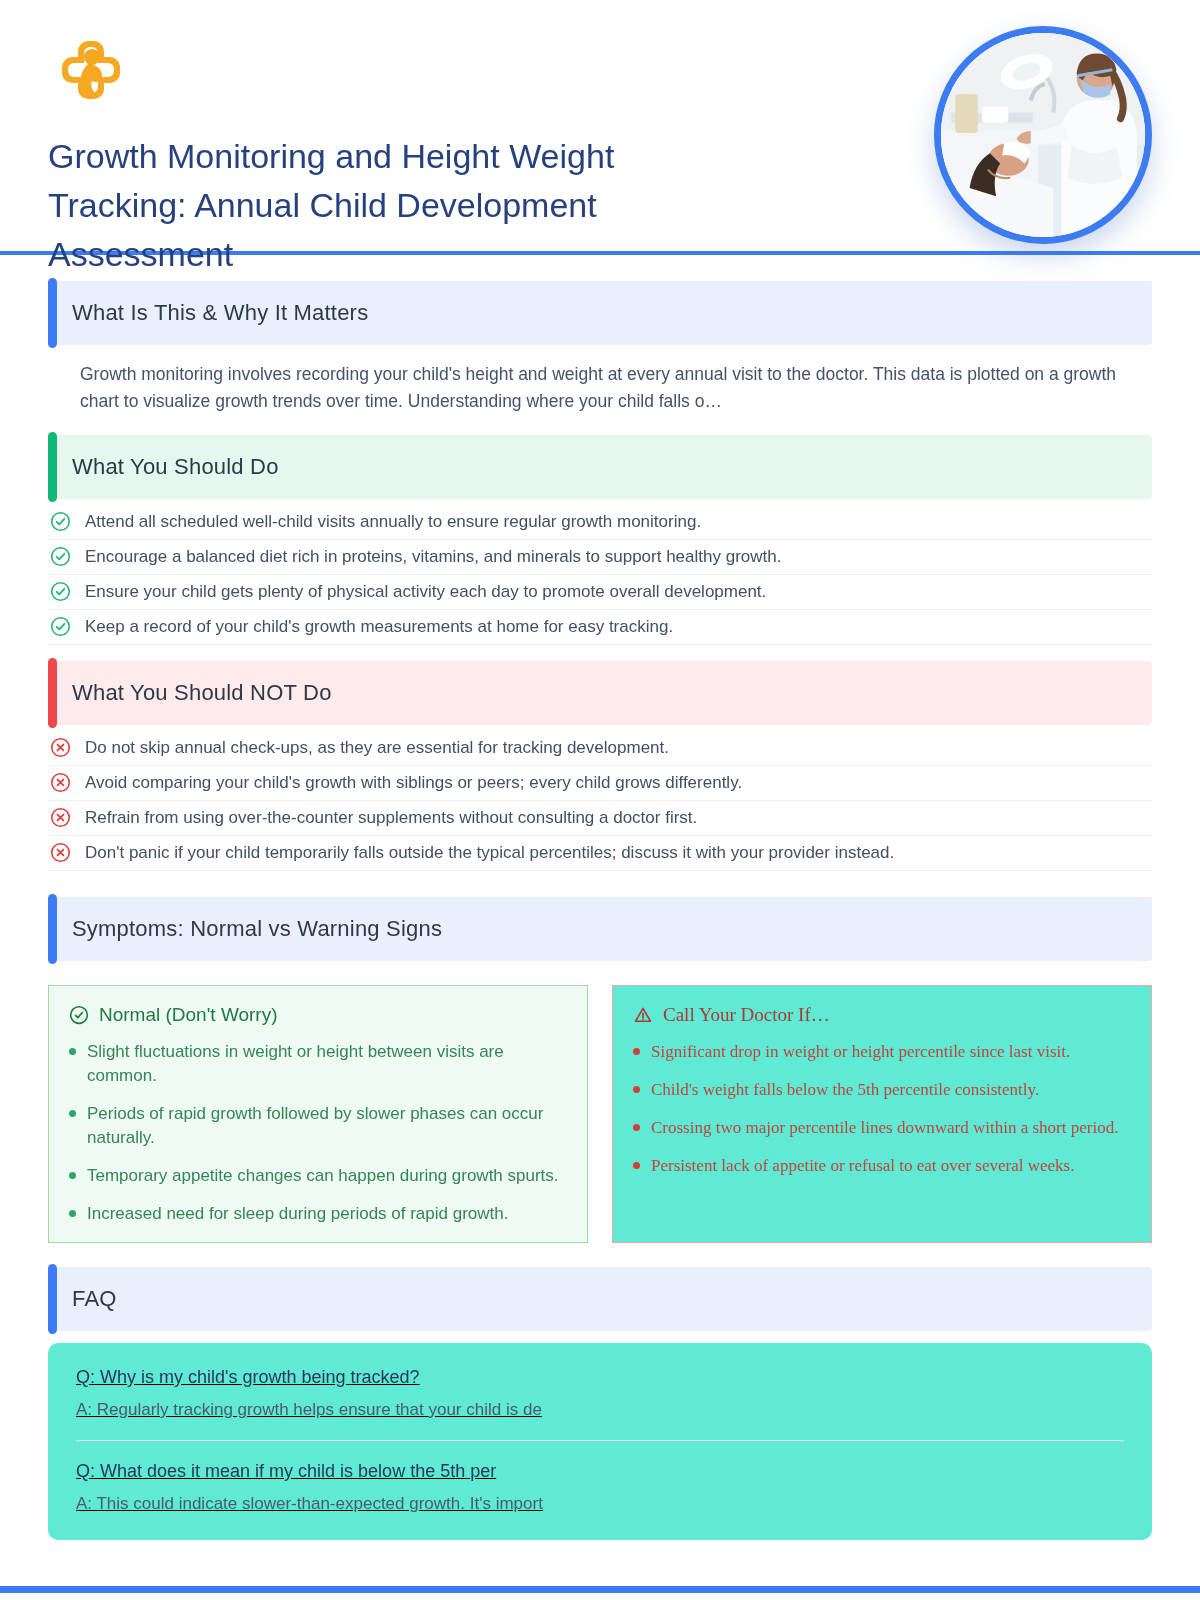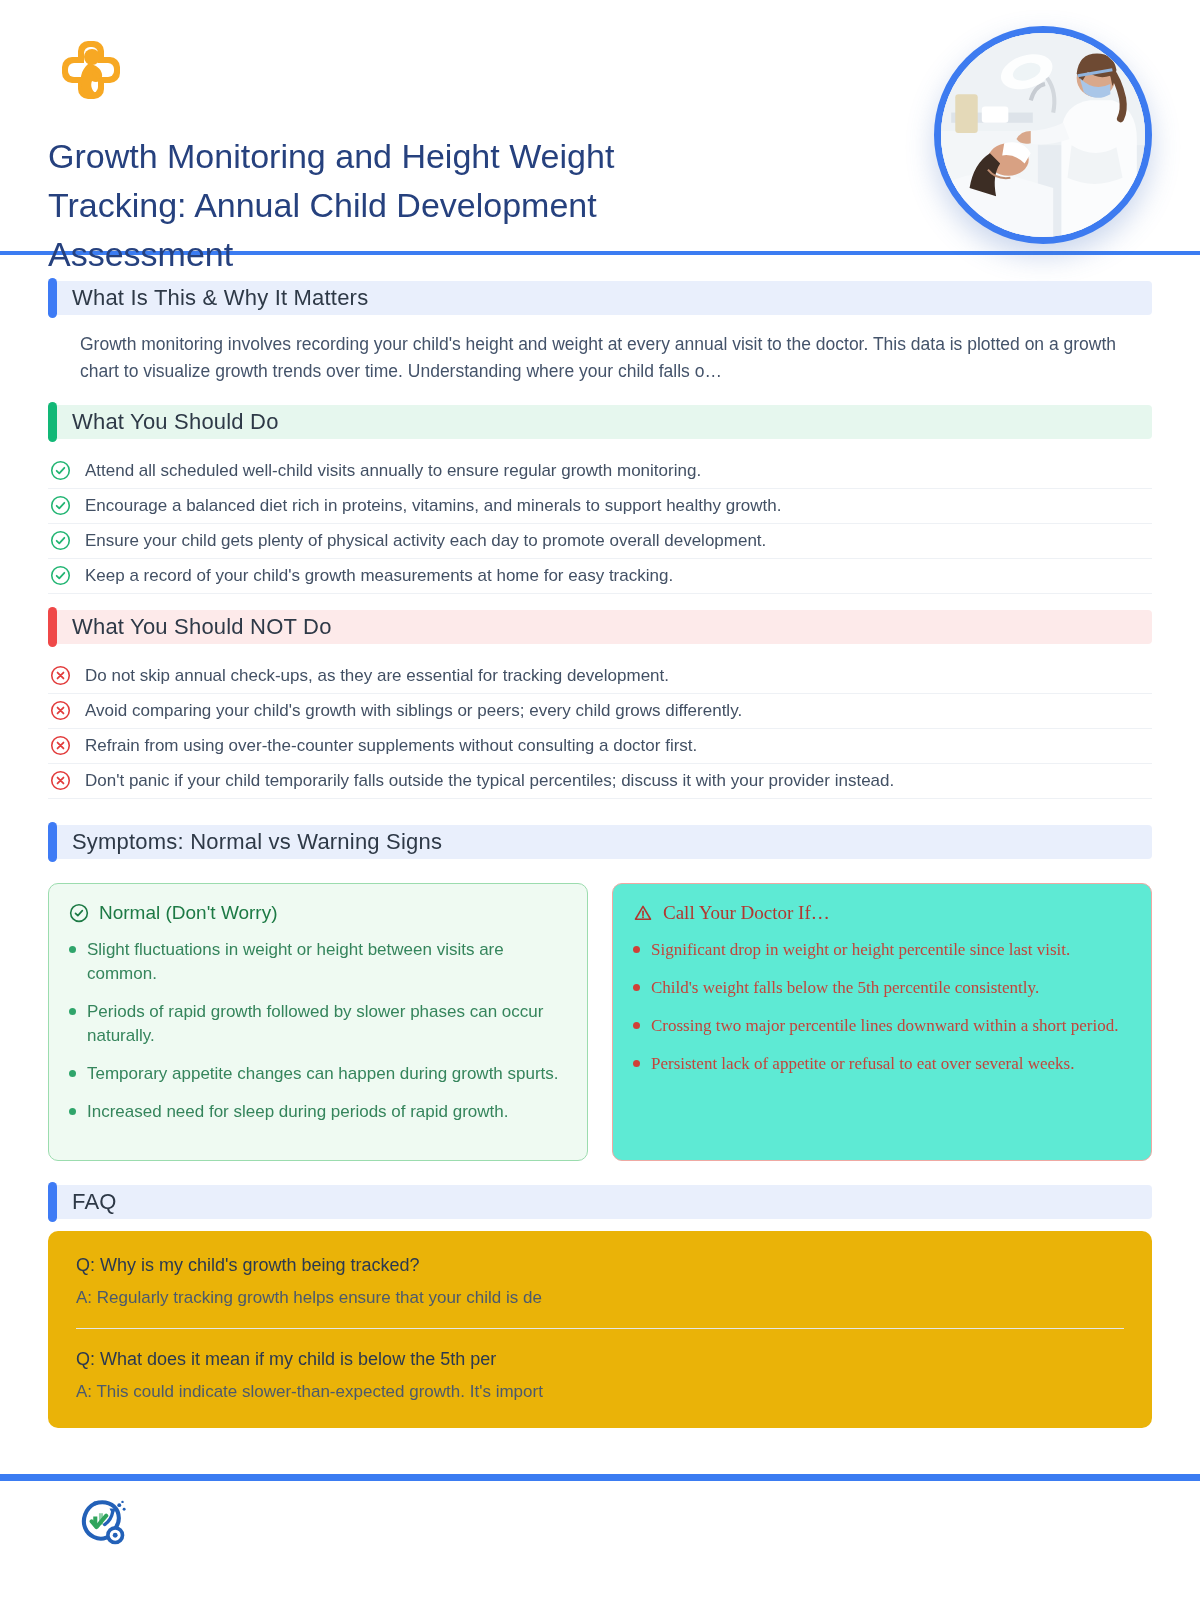--- a/index.html
+++ b/index.html
@@ -18,58 +18,58 @@
   .photo-wrap {
     position:absolute; right:48px; top:26px; width:218px; height:218px;
     border-radius:50%; border:7px solid #3d7bf0; overflow:hidden;
     box-shadow:0 12px 28px rgba(70,110,190,.28); background:#e9eef2;
   }
   .photo-wrap svg { display:block; width:100%; height:100%; }
   .top-divider { height:4px; background:#3b7cf2; width:100%; }
 
   
   .content { padding:0 48px; }
-  .sec-head { position:relative; height:34px; display:flex; align-items:center; border-radius:4px; }
+  .sec-head { position:relative; height:64px; display:flex; align-items:center; border-radius:4px; }
   .sec-head .accent { position:absolute; left:0; top:-3px; bottom:-3px; width:9px; border-radius:5px; }
   .sec-head .label { padding-left:24px; font-size:22px; color:#2e3947; letter-spacing:.2px; }
   .head-blue  { background:#e9effc; } .head-blue  .accent { background:#3e7bf5; }
   .head-green { background:#e6f7ee; } .head-green .accent { background:#12b877; }
   .head-red   { background:#fdeaea; } .head-red   .accent { background:#ef4848; }
 
   .sec-what  { margin-top:26px; }
   .intro-para { margin-top:16px; font-size:17.5px; line-height:27px; color:#44536a;margin-left:32px; }
 
   .sec-do   { margin-top:20px; }
   .sec-dont { margin-top:16px;text-align:right; }
-  .rule-list { margin-top:15px; }
+  .rule-list { margin-top:6px; }
   .rule-item {
     display:flex; align-items:flex-start; gap:14px;
     padding:6px 0 6px 2px; border-bottom:1px solid #eef1f5;
     font-size:17px; line-height:22px; color:#425064;
   }
   .rule-item .r-icon { flex:0 0 21px; width:21px; height:21px; margin-top:0; }
 
   .sec-sym { margin-top:26px; }
   .cards { display:grid; grid-template-columns:1fr 1fr; gap:24px; margin-top:24px; }
-  .card { border-radius:10px; padding:18px 20px 36px; }
+  .card { border-radius:0; padding:18px 20px 16px; }
   .card-green { background:#effaf2; border:1.5px solid #9bdcae; }
   .card-red   { background:#5eead4; border:1.5px solid #efa9a3;font-family:Liberation Serif, serif; }
   .card-title { display:flex; align-items:center; gap:10px; font-size:19px; }
   .card-green .card-title { color:#1d7a45; }
   .card-red   .card-title { color:#b23730; }
   .card-title .c-icon { width:20px; height:20px; flex:0 0 20px; }
   .cb { display:flex; gap:11px; margin-top:14px; font-size:17px; line-height:24px; }
   .card-green .cb { color:#35855c; }
   .card-red   .cb { color:#c2453c; }
   .cb .dot { flex:0 0 7px; width:7px; height:7px; border-radius:50%; margin-top:8px; }
   .card-green .dot { background:#2fa56b; }
   .card-red   .dot { background:#cf4038; }
 
   .sec-faq { margin-top:24px; }
-  .faq-box { background:#eab308; border-radius:10px; padding:24px 28px 26px; margin-top:12px; }
+  .faq-box { background:#5eead4; border-radius:10px; padding:24px 28px 26px; margin-top:12px;text-decoration:underline; }
   .faq-q { font-size:18px; color:#2b3950; font-weight:500; }
   .faq-a { margin-top:12px; font-size:17px; color:#4c5a6d; }
   .faq-divider { height:1px; background:#e2e6ea; margin:20px 0; }
 
   
   .footer-bar { height:7px; background:#3b7cf2; margin-top:46px; }
   .footer-row { display:flex; align-items:center; justify-content:space-between; padding:16px 52px 0 48px; }
   .brand { display:flex; flex-direction:column; align-items:center; width:110px; }
   .brand svg { width:52px; height:52px; }
 </style>

